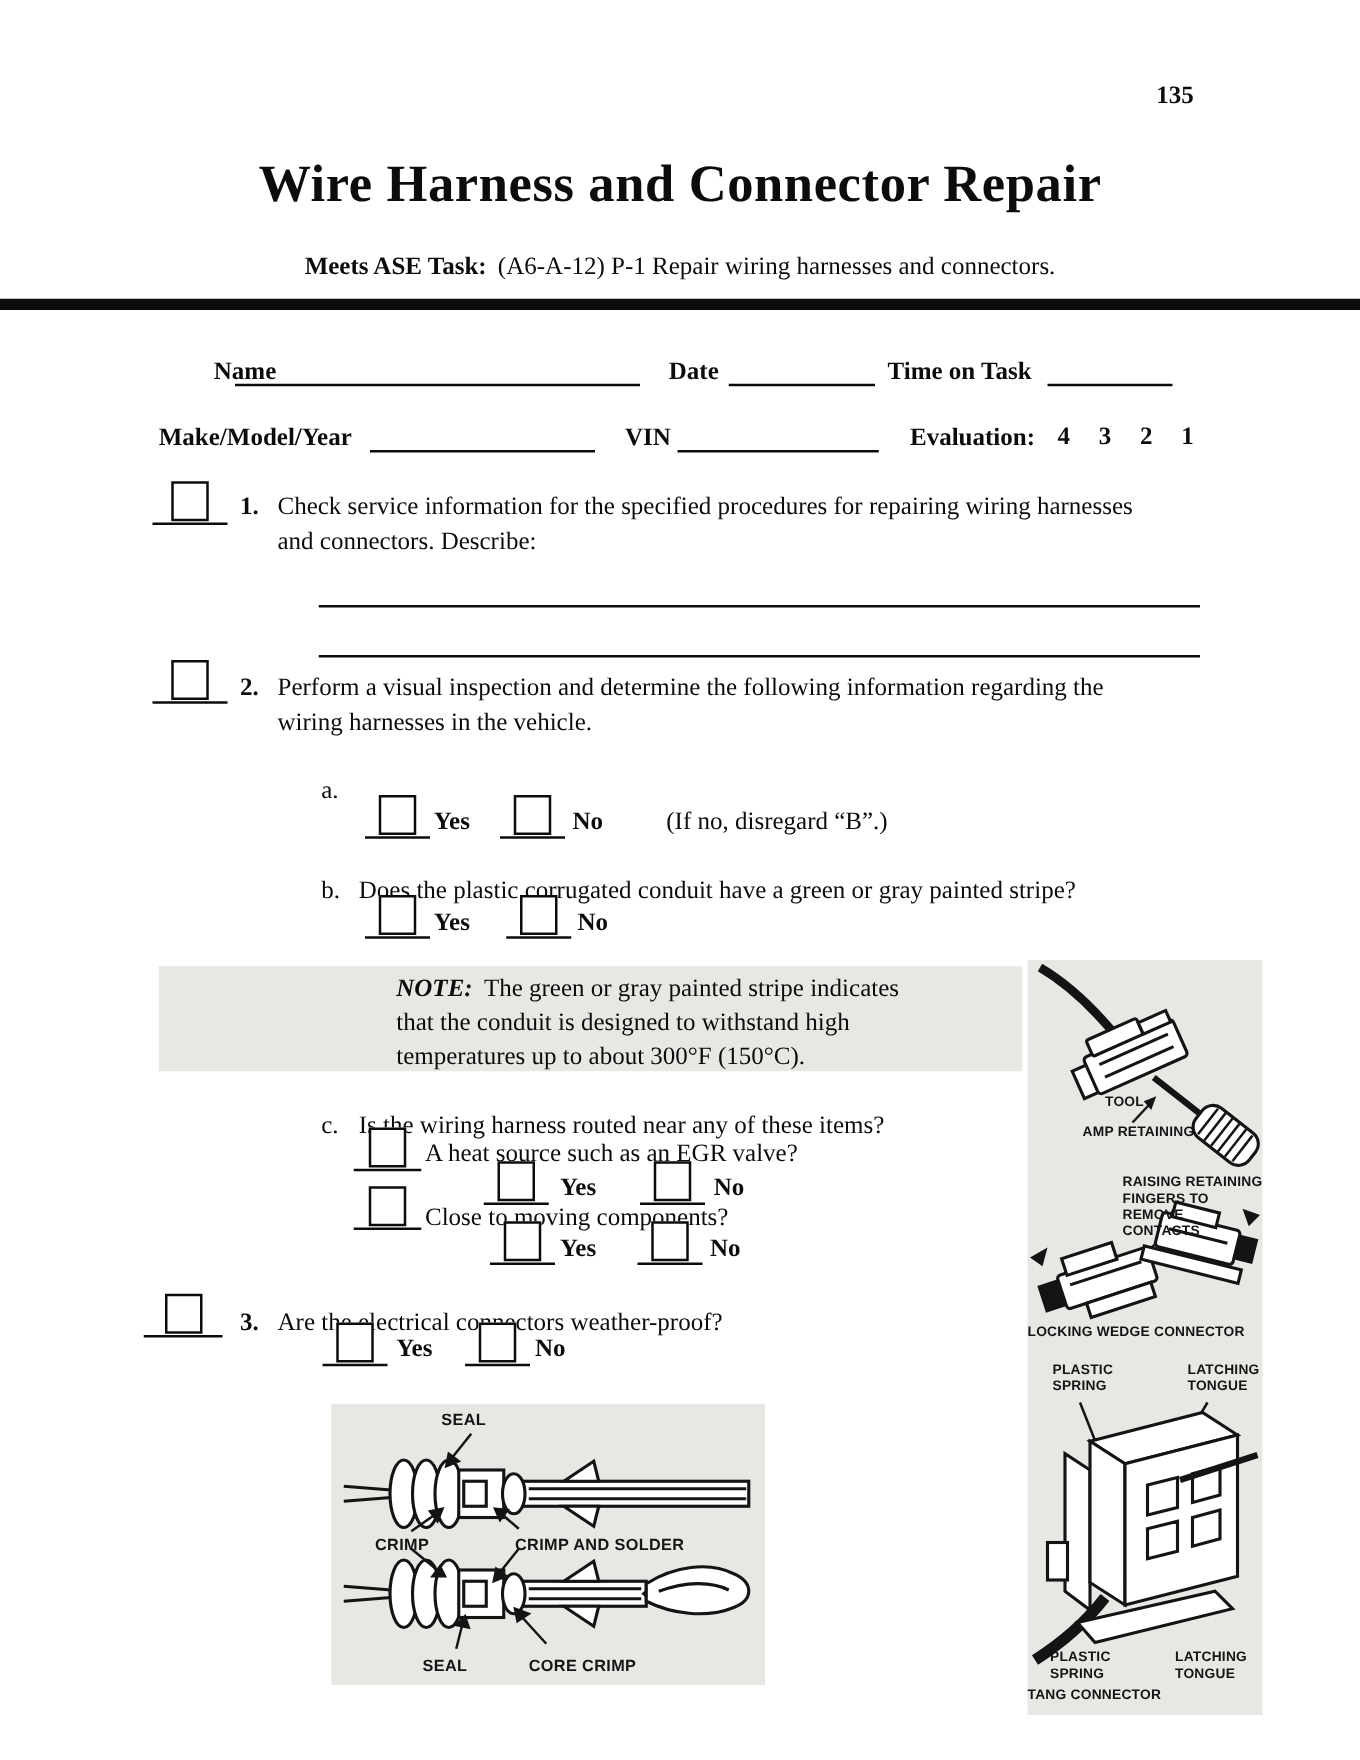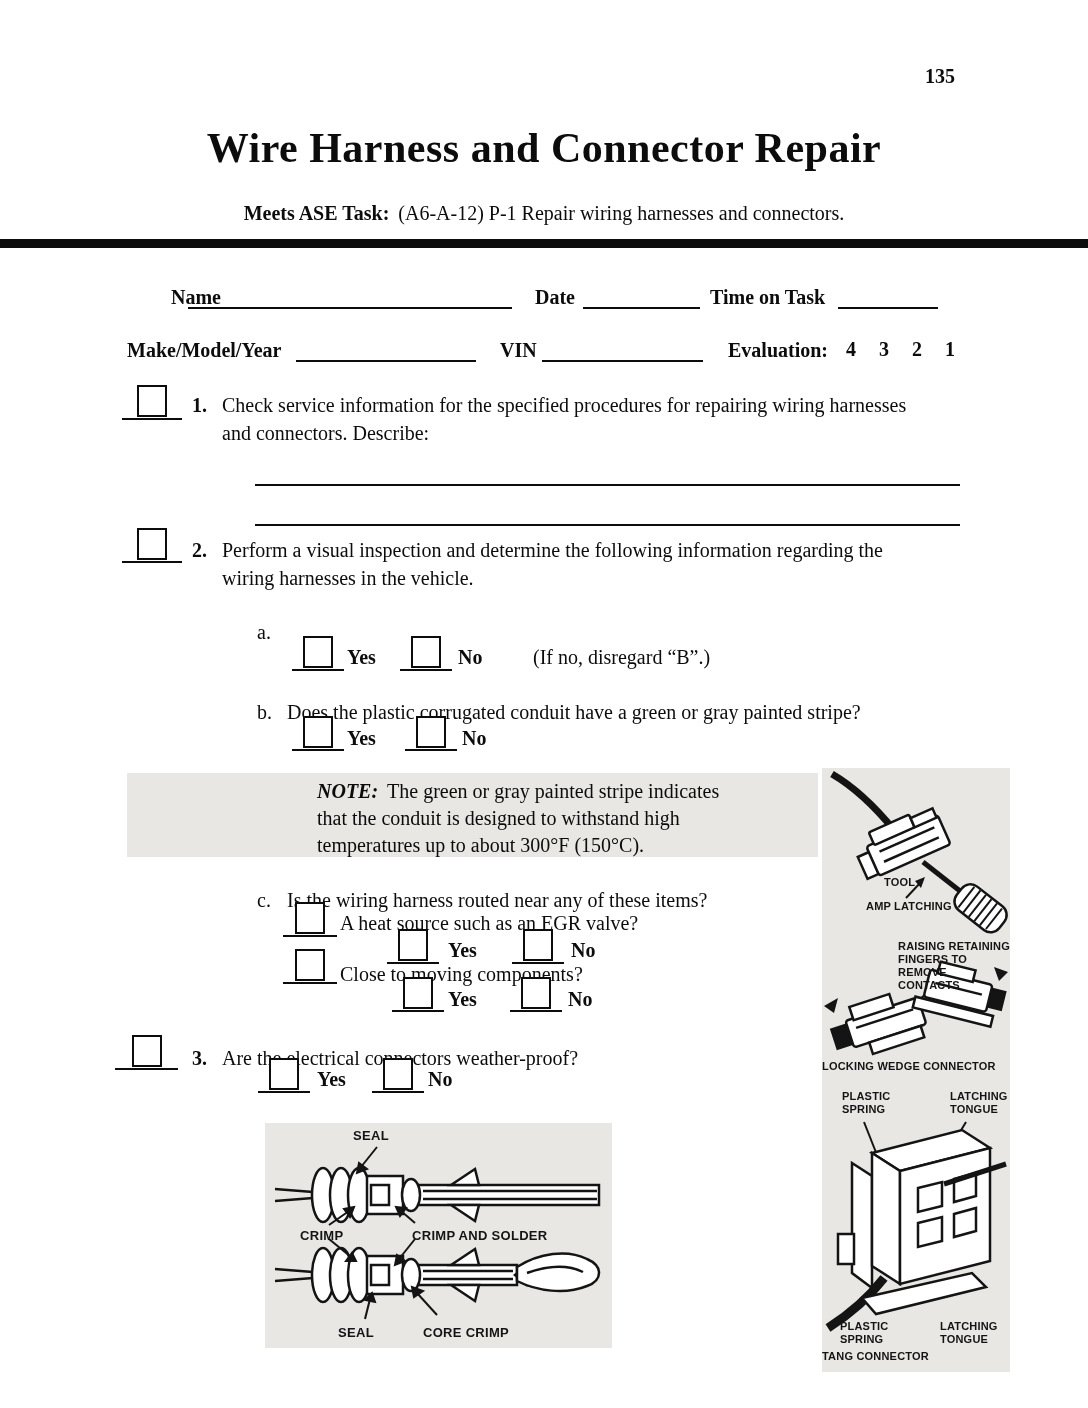--- a/index.html
+++ b/index.html
@@ -206,21 +206,21 @@
         <polygon points="78,403 168,380 168,493 78,516"></polygon>
         <polygon points="96,420 120,414 120,438 96,444" fill="none"></polygon>
         <polygon points="132,411 154,405 154,428 132,434" fill="none"></polygon>
         <polygon points="96,455 120,449 120,473 96,479" fill="none"></polygon>
         <polygon points="132,446 154,440 154,463 132,469" fill="none"></polygon>
         <line x1="122" y1="416" x2="184" y2="396" stroke-width="5"></line>
         <polygon points="40,530 150,505 164,519 54,546"></polygon>
       </g>
     </svg>
     <div class="dlab d11" style="left:62px;top:108px;">TOOL</div>
-    <div class="dlab d11" style="left:44px;top:132px;">AMP LATCHING</div>
+    <div class="dlab d11" style="left:44px;top:132px;">AMP RETAINING</div>
     <div class="dlab d11" style="left:76px;top:172px;">RAISING RETAINING
 FINGERS TO REMOVE
 CONTACTS</div>
     <div class="dlab d11 ctr" style="top:292px;">LOCKING WEDGE CONNECTOR</div>
     <div class="dlab d11" style="left:20px;top:322px;">PLASTIC
 SPRING</div>
     <div class="dlab d11" style="left:128px;top:322px;">LATCHING
 TONGUE</div>
     <div class="dlab d11" style="left:18px;top:552px;">PLASTIC
 SPRING</div>

